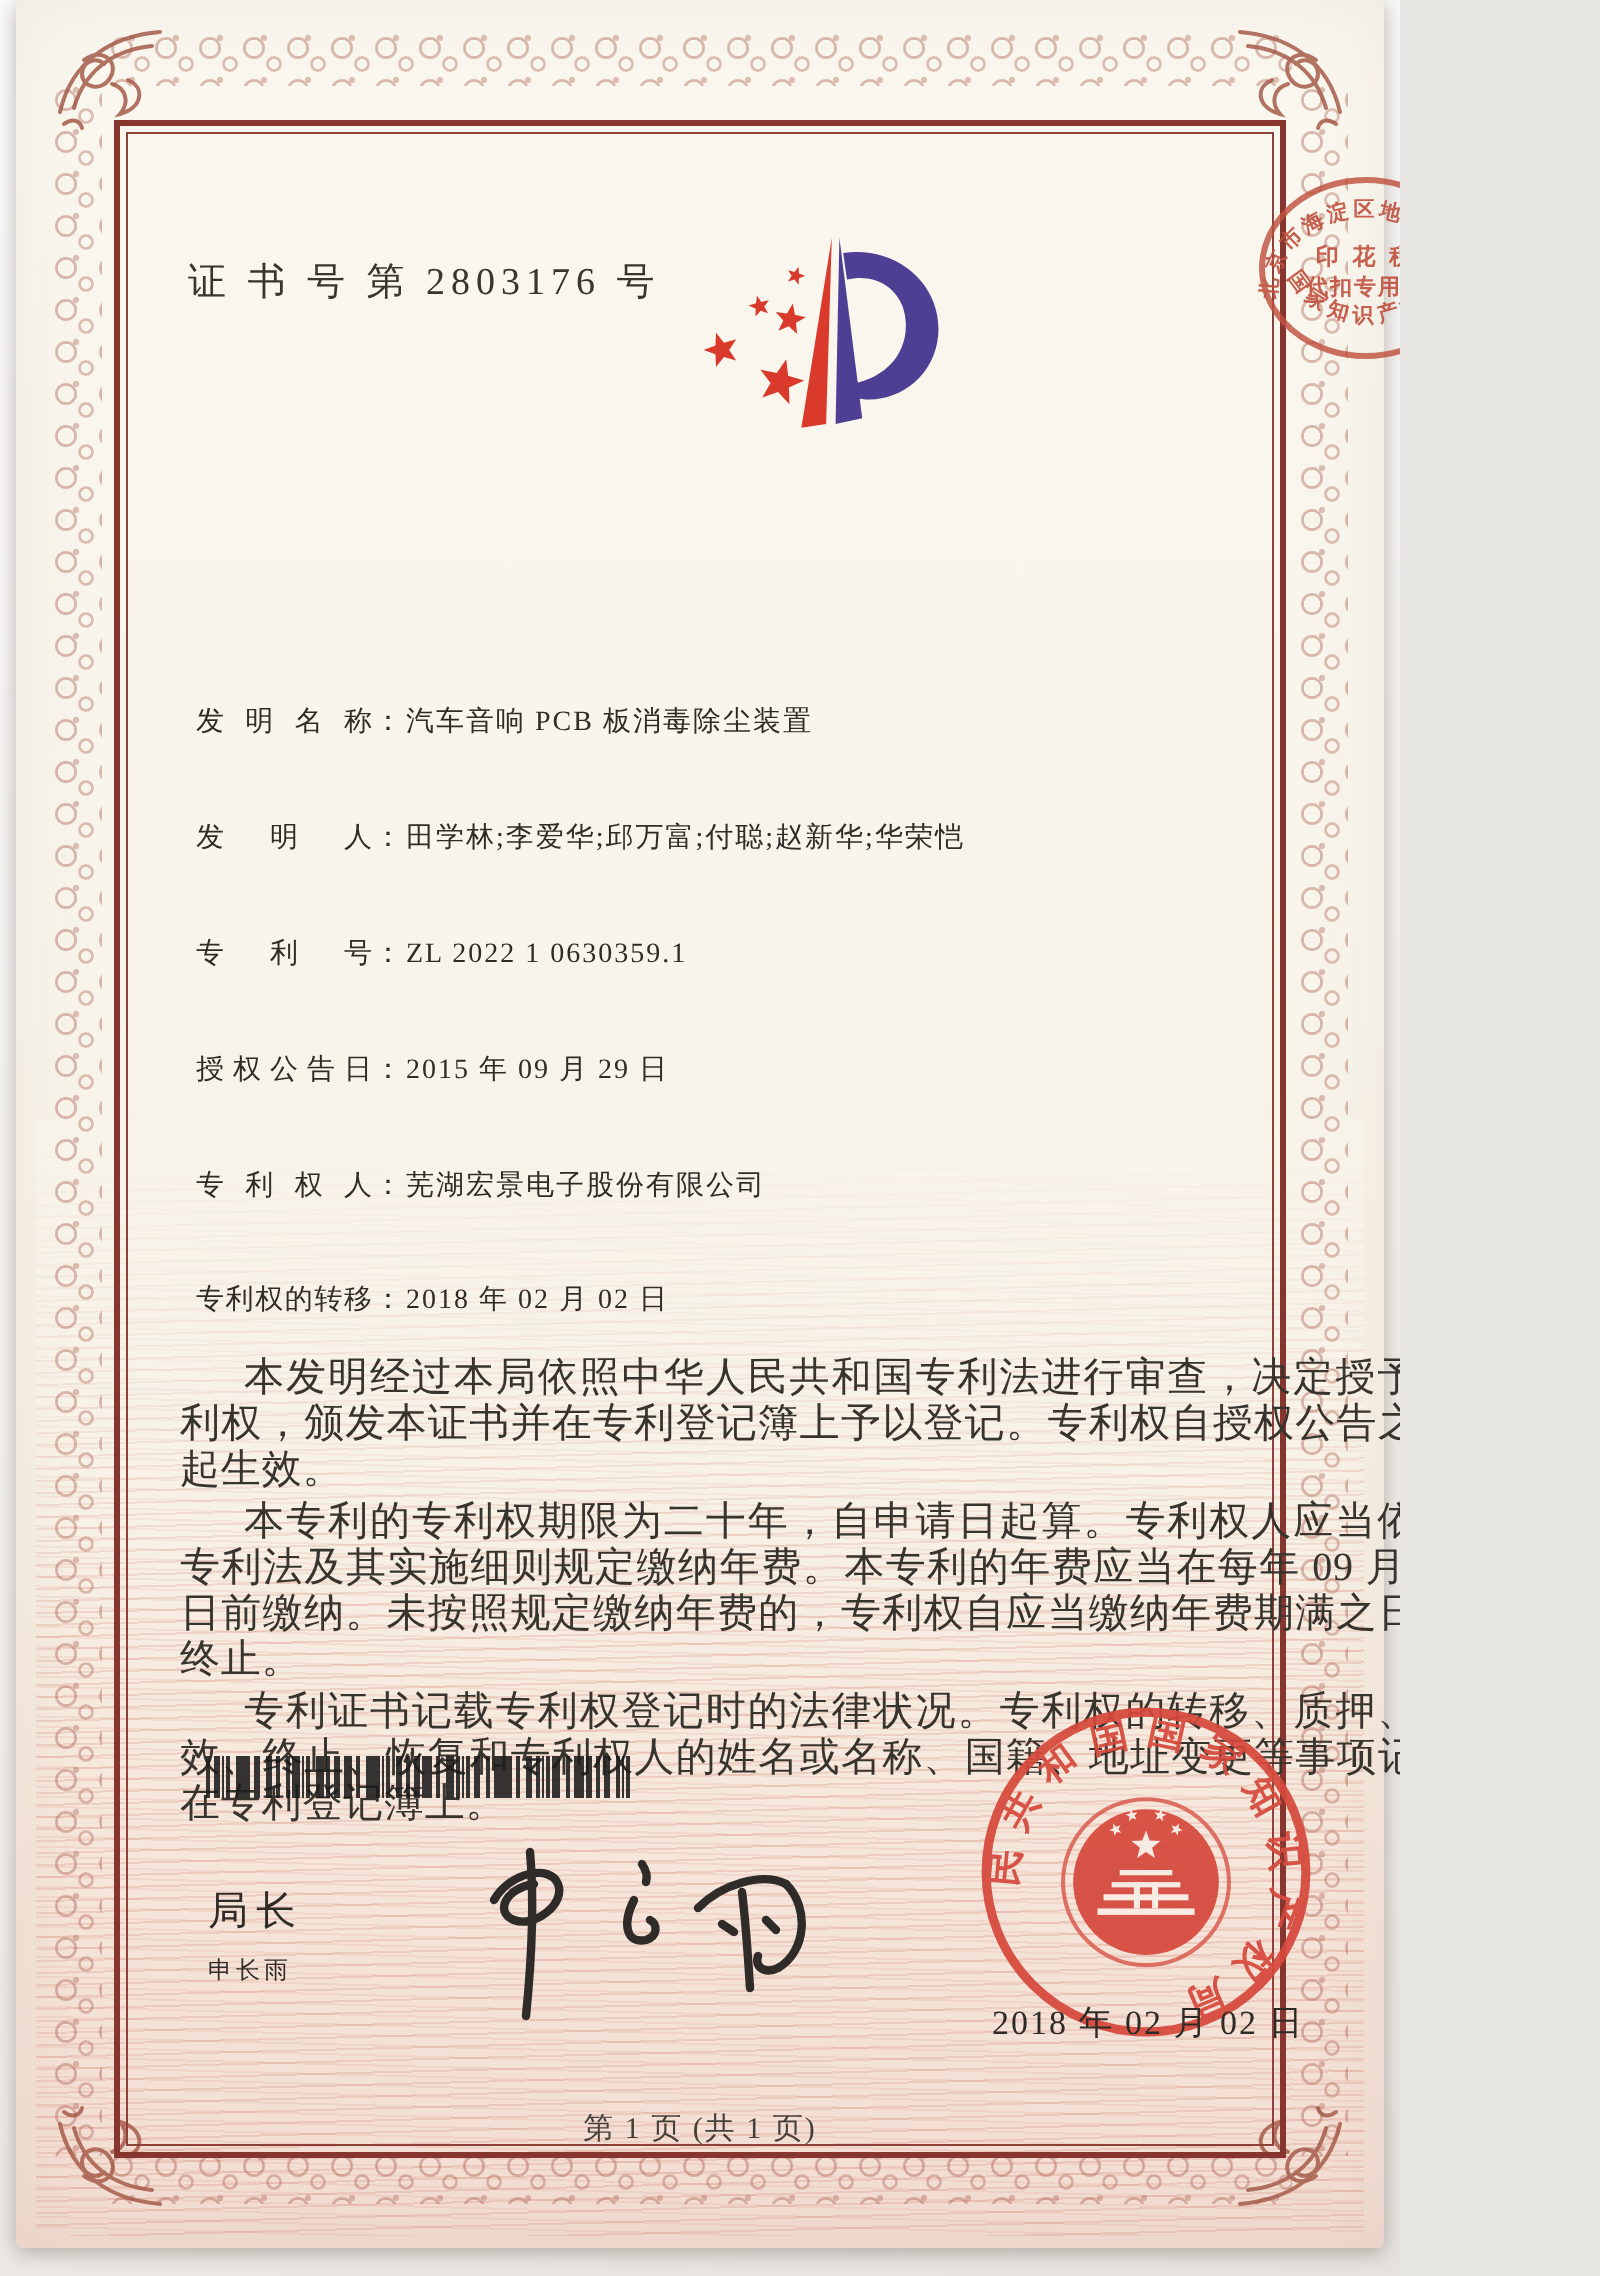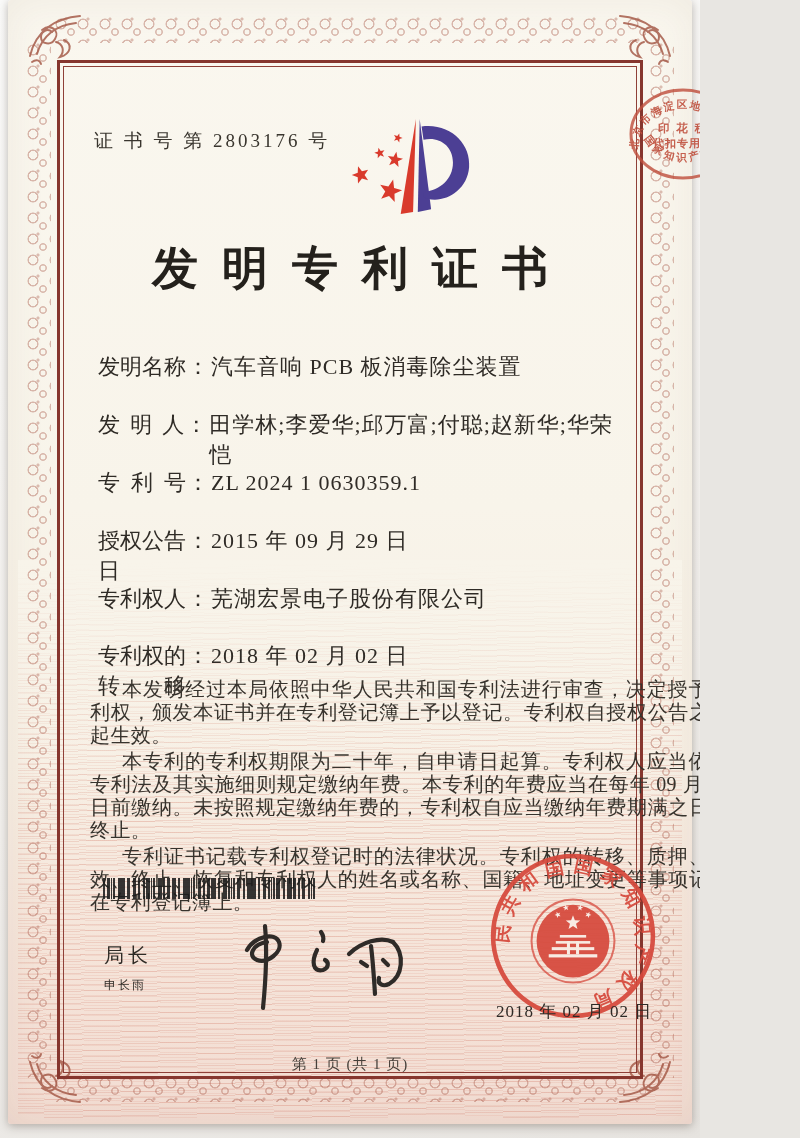--- a/index.html
+++ b/index.html
@@ -33,21 +33,21 @@
   .corner.br{right:14px;bottom:16px;transform:scale(-1,-1);}
   
   .frame{position:absolute;left:55px;top:66px;right:55px;bottom:51px;
     border:1px solid #8f4038;outline:3px solid #86362e;outline-offset:3px;}
   .cert-number{position:absolute;left:86px;top:128px;font-size:19px;letter-spacing:3px;color:#39352e;}
   .logo{position:absolute;left:330px;top:98px;}
   .stamp{position:absolute;left:616px;top:84px;opacity:.9;}
   .title{position:absolute;left:0;right:0;top:238px;text-align:center;
     font-size:46px;font-weight:600;letter-spacing:24px;padding-left:24px;color:#24211c;}
   .field-row{position:absolute;left:90px;right:64px;display:flex;align-items:baseline;
-    font-size:22px;color:#2f2b26;}
+    font-size:14px;color:#2f2b26;}
   .field-label{display:inline-block;width:88px;text-align:justify;text-align-last:justify;}
   .field-colon{margin:0 2px 0 1px;}
   .field-value{letter-spacing:1px;}
   .f0{top:352px}.f1{top:410px}.f2{top:468px}.f3{top:526px}.f4{top:584px}.f5{top:641px}
   .body-text{position:absolute;left:82px;width:640px;top:678px;color:#37332d;}
   .body-text p{margin:0 0 3px 0;font-size:20px;line-height:23px;letter-spacing:.4px;
     text-indent:32px;text-align:justify;}
   .barcode{position:absolute;left:95px;top:878px;width:212px;height:21px;opacity:.88;
     background-image:
       repeating-linear-gradient(90deg,#1c1c1c 0 2px,transparent 2px 5px),
@@ -156,36 +156,35 @@
           <textPath href="#stTop" startOffset="50%">北京市海淀区地方税务局</textPath>
         </text>
         <text font-size="10.5" letter-spacing="3" fill="#c0503e" text-anchor="middle" font-weight="bold">
           <textPath href="#stBot" startOffset="50%">国家知识产权局</textPath>
         </text>
         <text x="59" y="48" font-size="11.5" letter-spacing="2" fill="#c0503e" text-anchor="middle" font-weight="bold">印 花 税</text>
         <text x="59" y="63" font-size="11" letter-spacing="1" fill="#c0503e" text-anchor="middle" font-weight="bold">代扣专用章</text>
       </svg>
     </div>
 
-    <div class="title">发明专利证书</div>
 
     <div class="field-row f0">
       <span class="field-label">发明名称</span>
         <span class="field-colon">：</span>
         <span class="field-value">汽车音响 PCB 板消毒除尘装置</span>
     </div>
     <div class="field-row f1">
       <span class="field-label">发明人</span>
         <span class="field-colon">：</span>
         <span class="field-value">田学林;李爱华;邱万富;付聪;赵新华;华荣恺</span>
     </div>
     <div class="field-row f2">
       <span class="field-label">专利号</span>
         <span class="field-colon">：</span>
-        <span class="field-value">ZL 2024 1 0630359.1</span>
+        <span class="field-value">ZL 2022 1 0630359.1</span>
     </div>
     <div class="field-row f3">
       <span class="field-label">授权公告日</span>
         <span class="field-colon">：</span>
         <span class="field-value">2015 年 09 月 29 日</span>
     </div>
     <div class="field-row f4">
       <span class="field-label">专利权人</span>
         <span class="field-colon">：</span>
         <span class="field-value">芜湖宏景电子股份有限公司</span>

